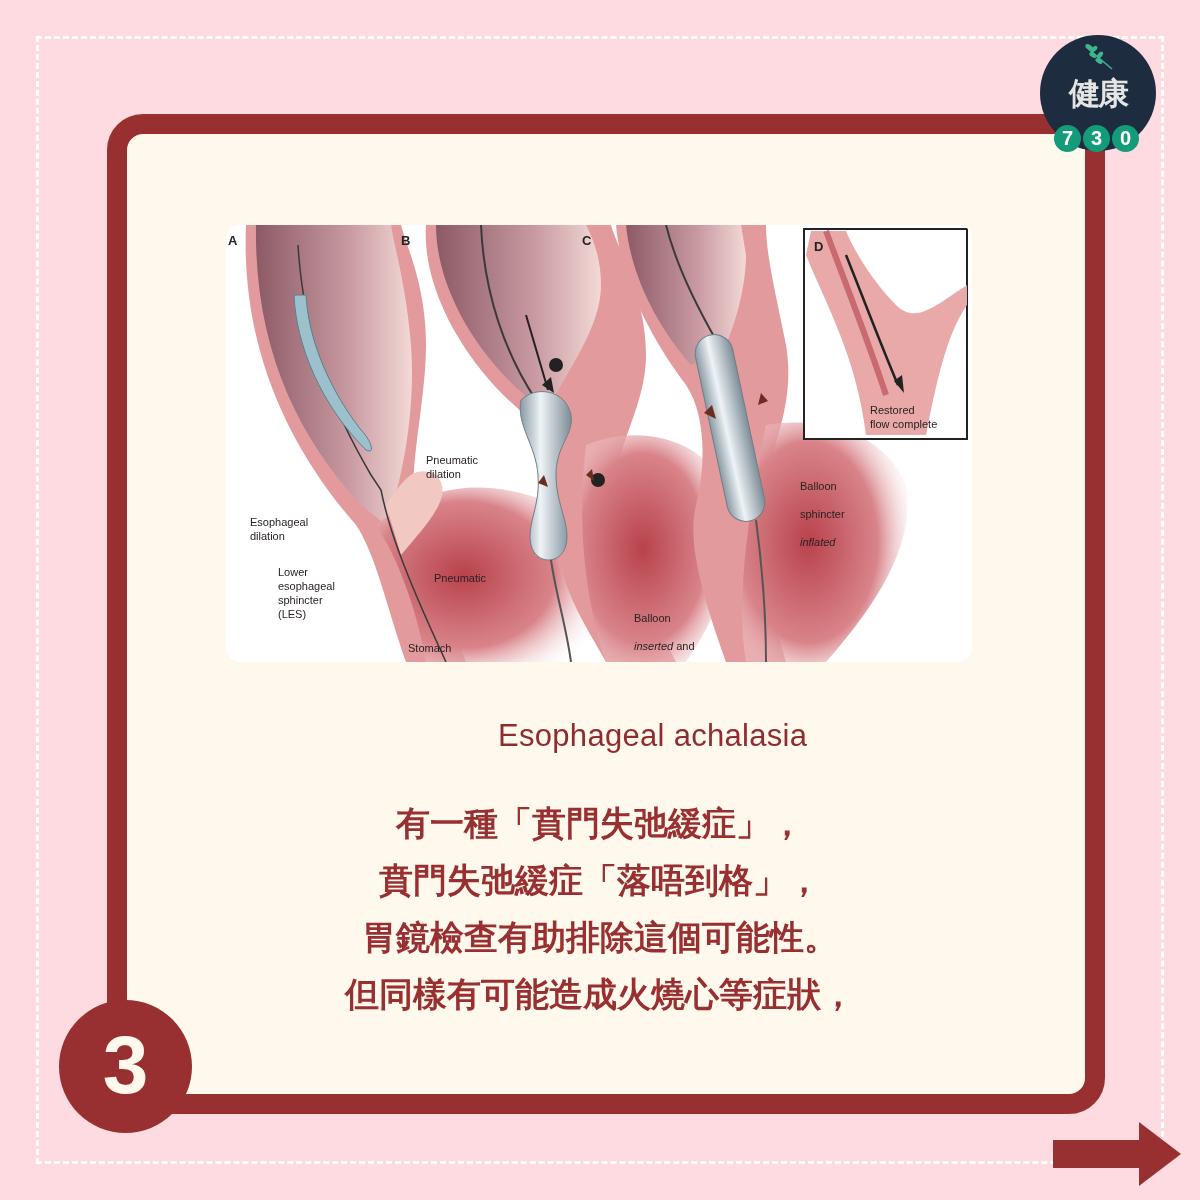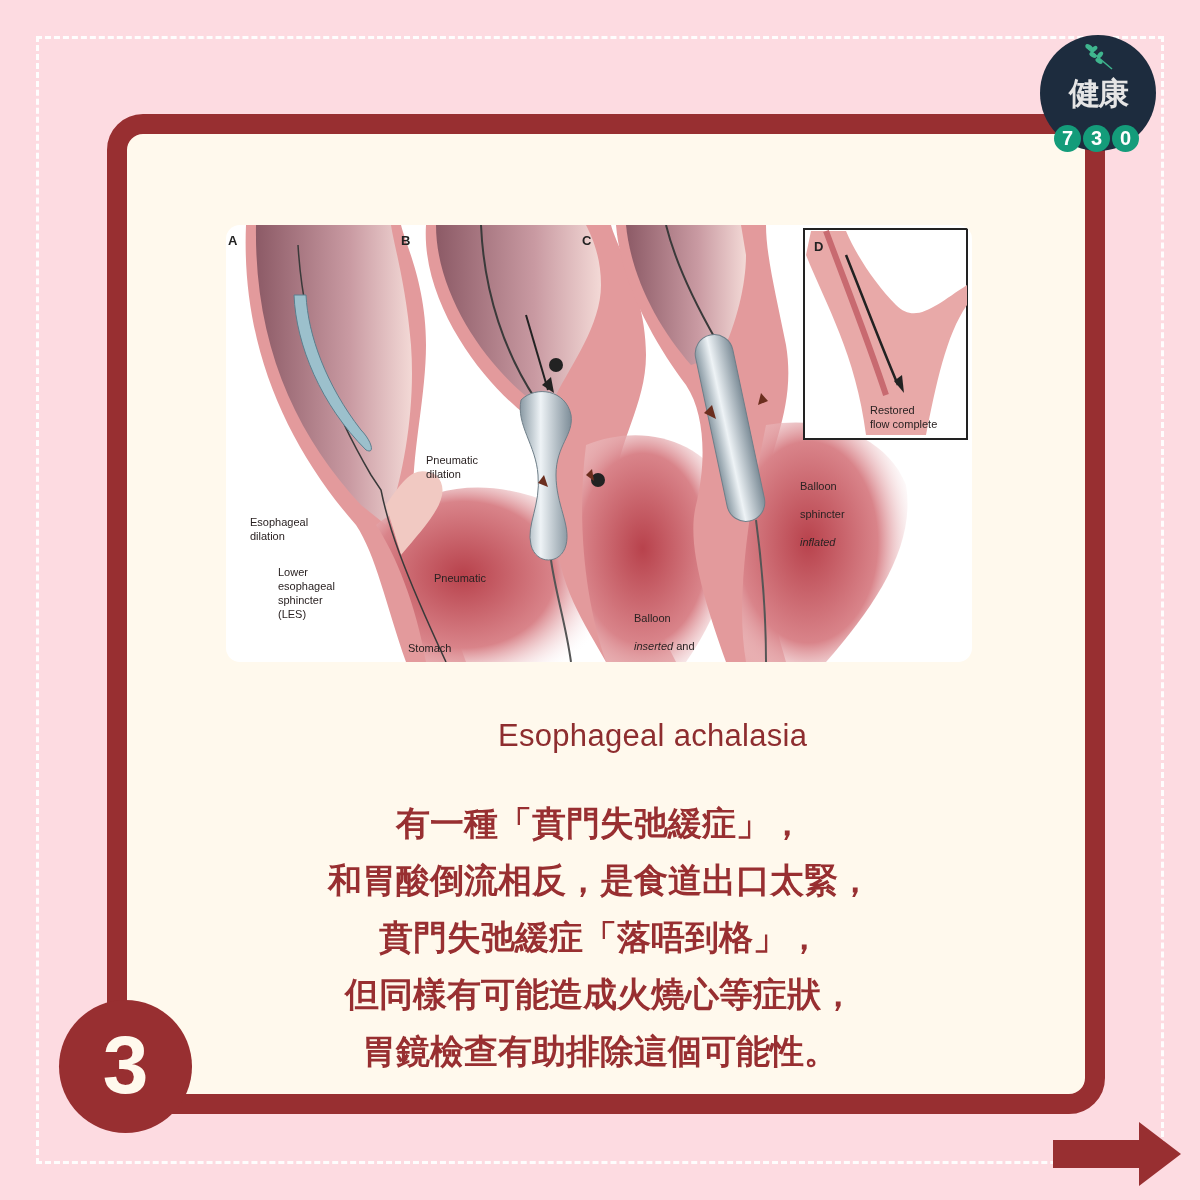--- a/index.html
+++ b/index.html
@@ -225,24 +225,23 @@
   </div>
 
   <span class="fig-label" style="left:644px;top:178px;">Restored
 flow complete</span>
 </div>
 
 <div class="subtitle">Esophageal achalasia</div>
 
 <div class="body-text">
   <div>有一種「賁門失弛緩症」，</div>
-  <div>和胃酸倒流相反，是食道出口太緊，</div>
   <div>賁門失弛緩症「落唔到格」，</div>
+  <div>胃鏡檢查有助排除這個可能性。</div>
   <div>但同樣有可能造成火燒心等症狀，</div>
-  <div>胃鏡檢查有助排除這個可能性。</div>
 </div>
 
 <div class="step-badge">
   <span>3</span>
 </div>
 
 <div class="logo">
   <svg class="leaf" width="34" height="30" viewBox="0 0 34 30">
     <path d="M4 4 L 30 26" stroke="#3fb58e" stroke-width="1.5" fill="none"></path>
     <ellipse cx="7" cy="4" rx="4" ry="2.2" fill="#3fb58e" transform="rotate(30 7 4)"></ellipse>

